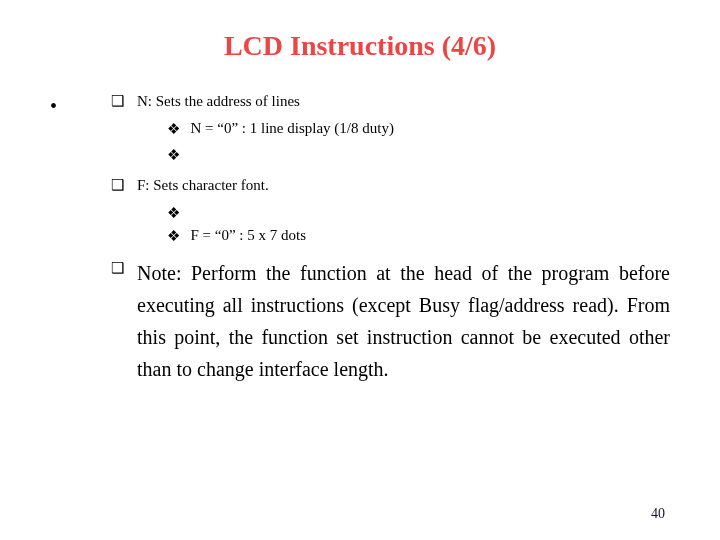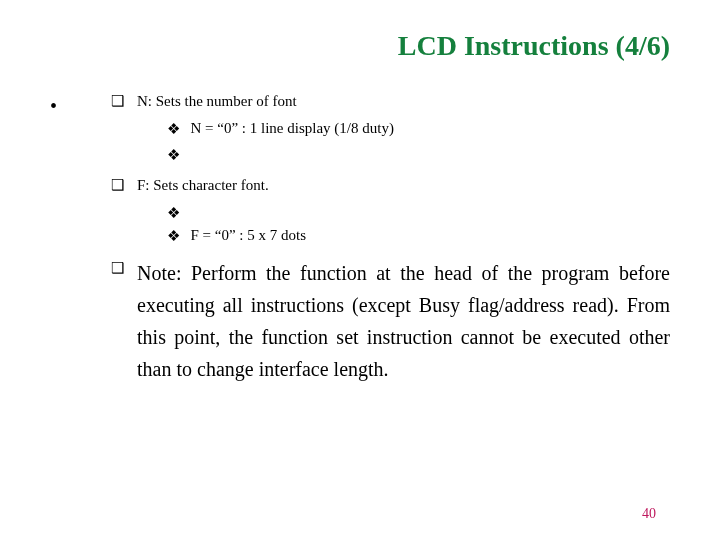--- a/index.html
+++ b/index.html
@@ -20,23 +20,23 @@
     .slide {
       width: 720px;
       height: 540px;
       padding: 30px 50px 20px 50px;
       position: relative;
     }
 
     .title {
       font-size: 28px;
       font-weight: bold;
-      text-align: right;
+      text-align: center;
       margin-bottom: 28px;
-      color: #15803d;
+      color: #ef4444;
     }
 
     .bullet-section {
       display: flex;
       align-items: flex-start;
       margin-bottom: 10px;
     }
 
     .bullet-dot {
       font-size: 20px;
@@ -100,44 +100,44 @@
 
     .note-text {
       font-size: 20px;
       line-height: 1.6;
       text-align: justify;
     }
 
     .page-number {
       position: absolute;
       bottom: 18px;
-      right: 64px;
+      right: 55px;
       font-size: 14px;
-      color: #be185d;
+      color: #0f172a;
     }
 
     .main-content {
       margin-left: 10px;
     }
   </style>
 </head>
 <body>
 
 <div class="slide">
 
   <div class="title">LCD Instructions (4/6)</div>
 
   <div class="bullet-section">
     <div class="bullet-dot">•</div>
     <div class="main-content">
 
       <div class="q-item">
         <div class="q-marker">❑</div>
         <div class="q-content">
-          <div class="q-label">N: Sets the number of font</div>
+          <div class="q-label">N: Sets the address of lines</div>
           <div class="sub-items">
             <div class="sub-item">
               <span class="sub-item-marker">❖</span>
               <span class="sub-item-text">N = “0” : 1 line display (1/8 duty)</span>
             </div>
             <div class="sub-item">
               <span class="sub-item-marker">❖</span>
             </div>
           </div>
         </div>

